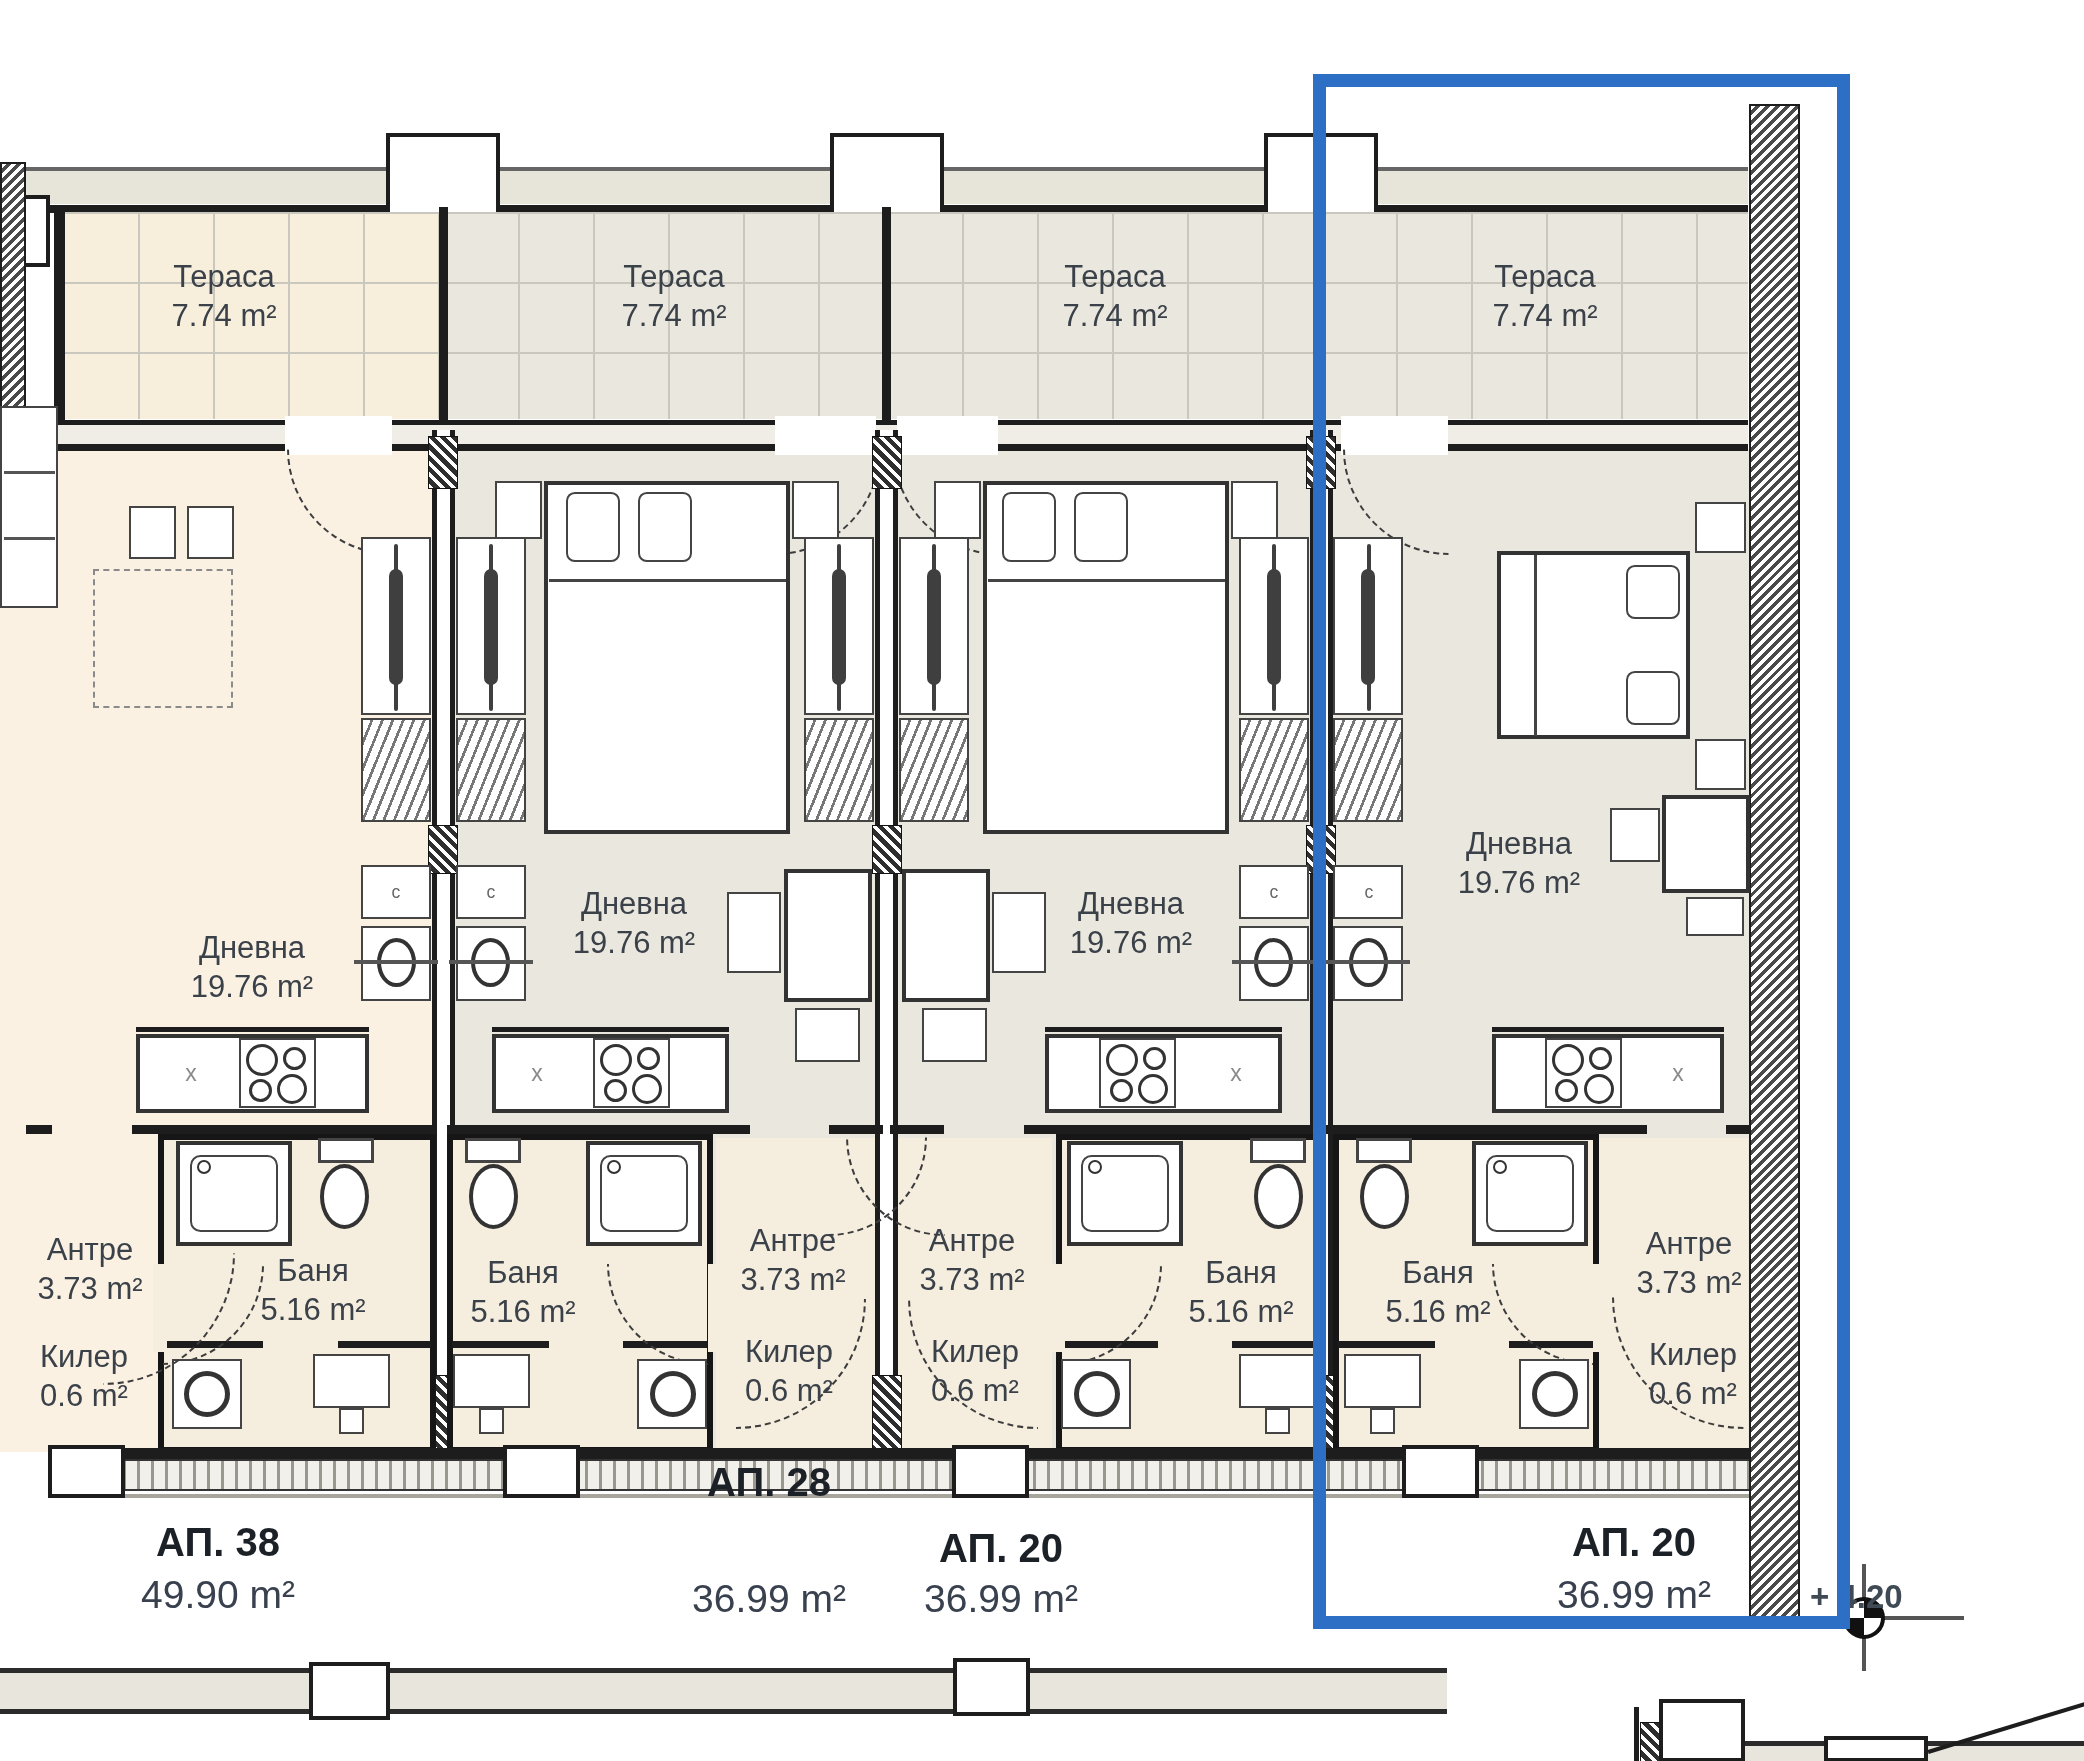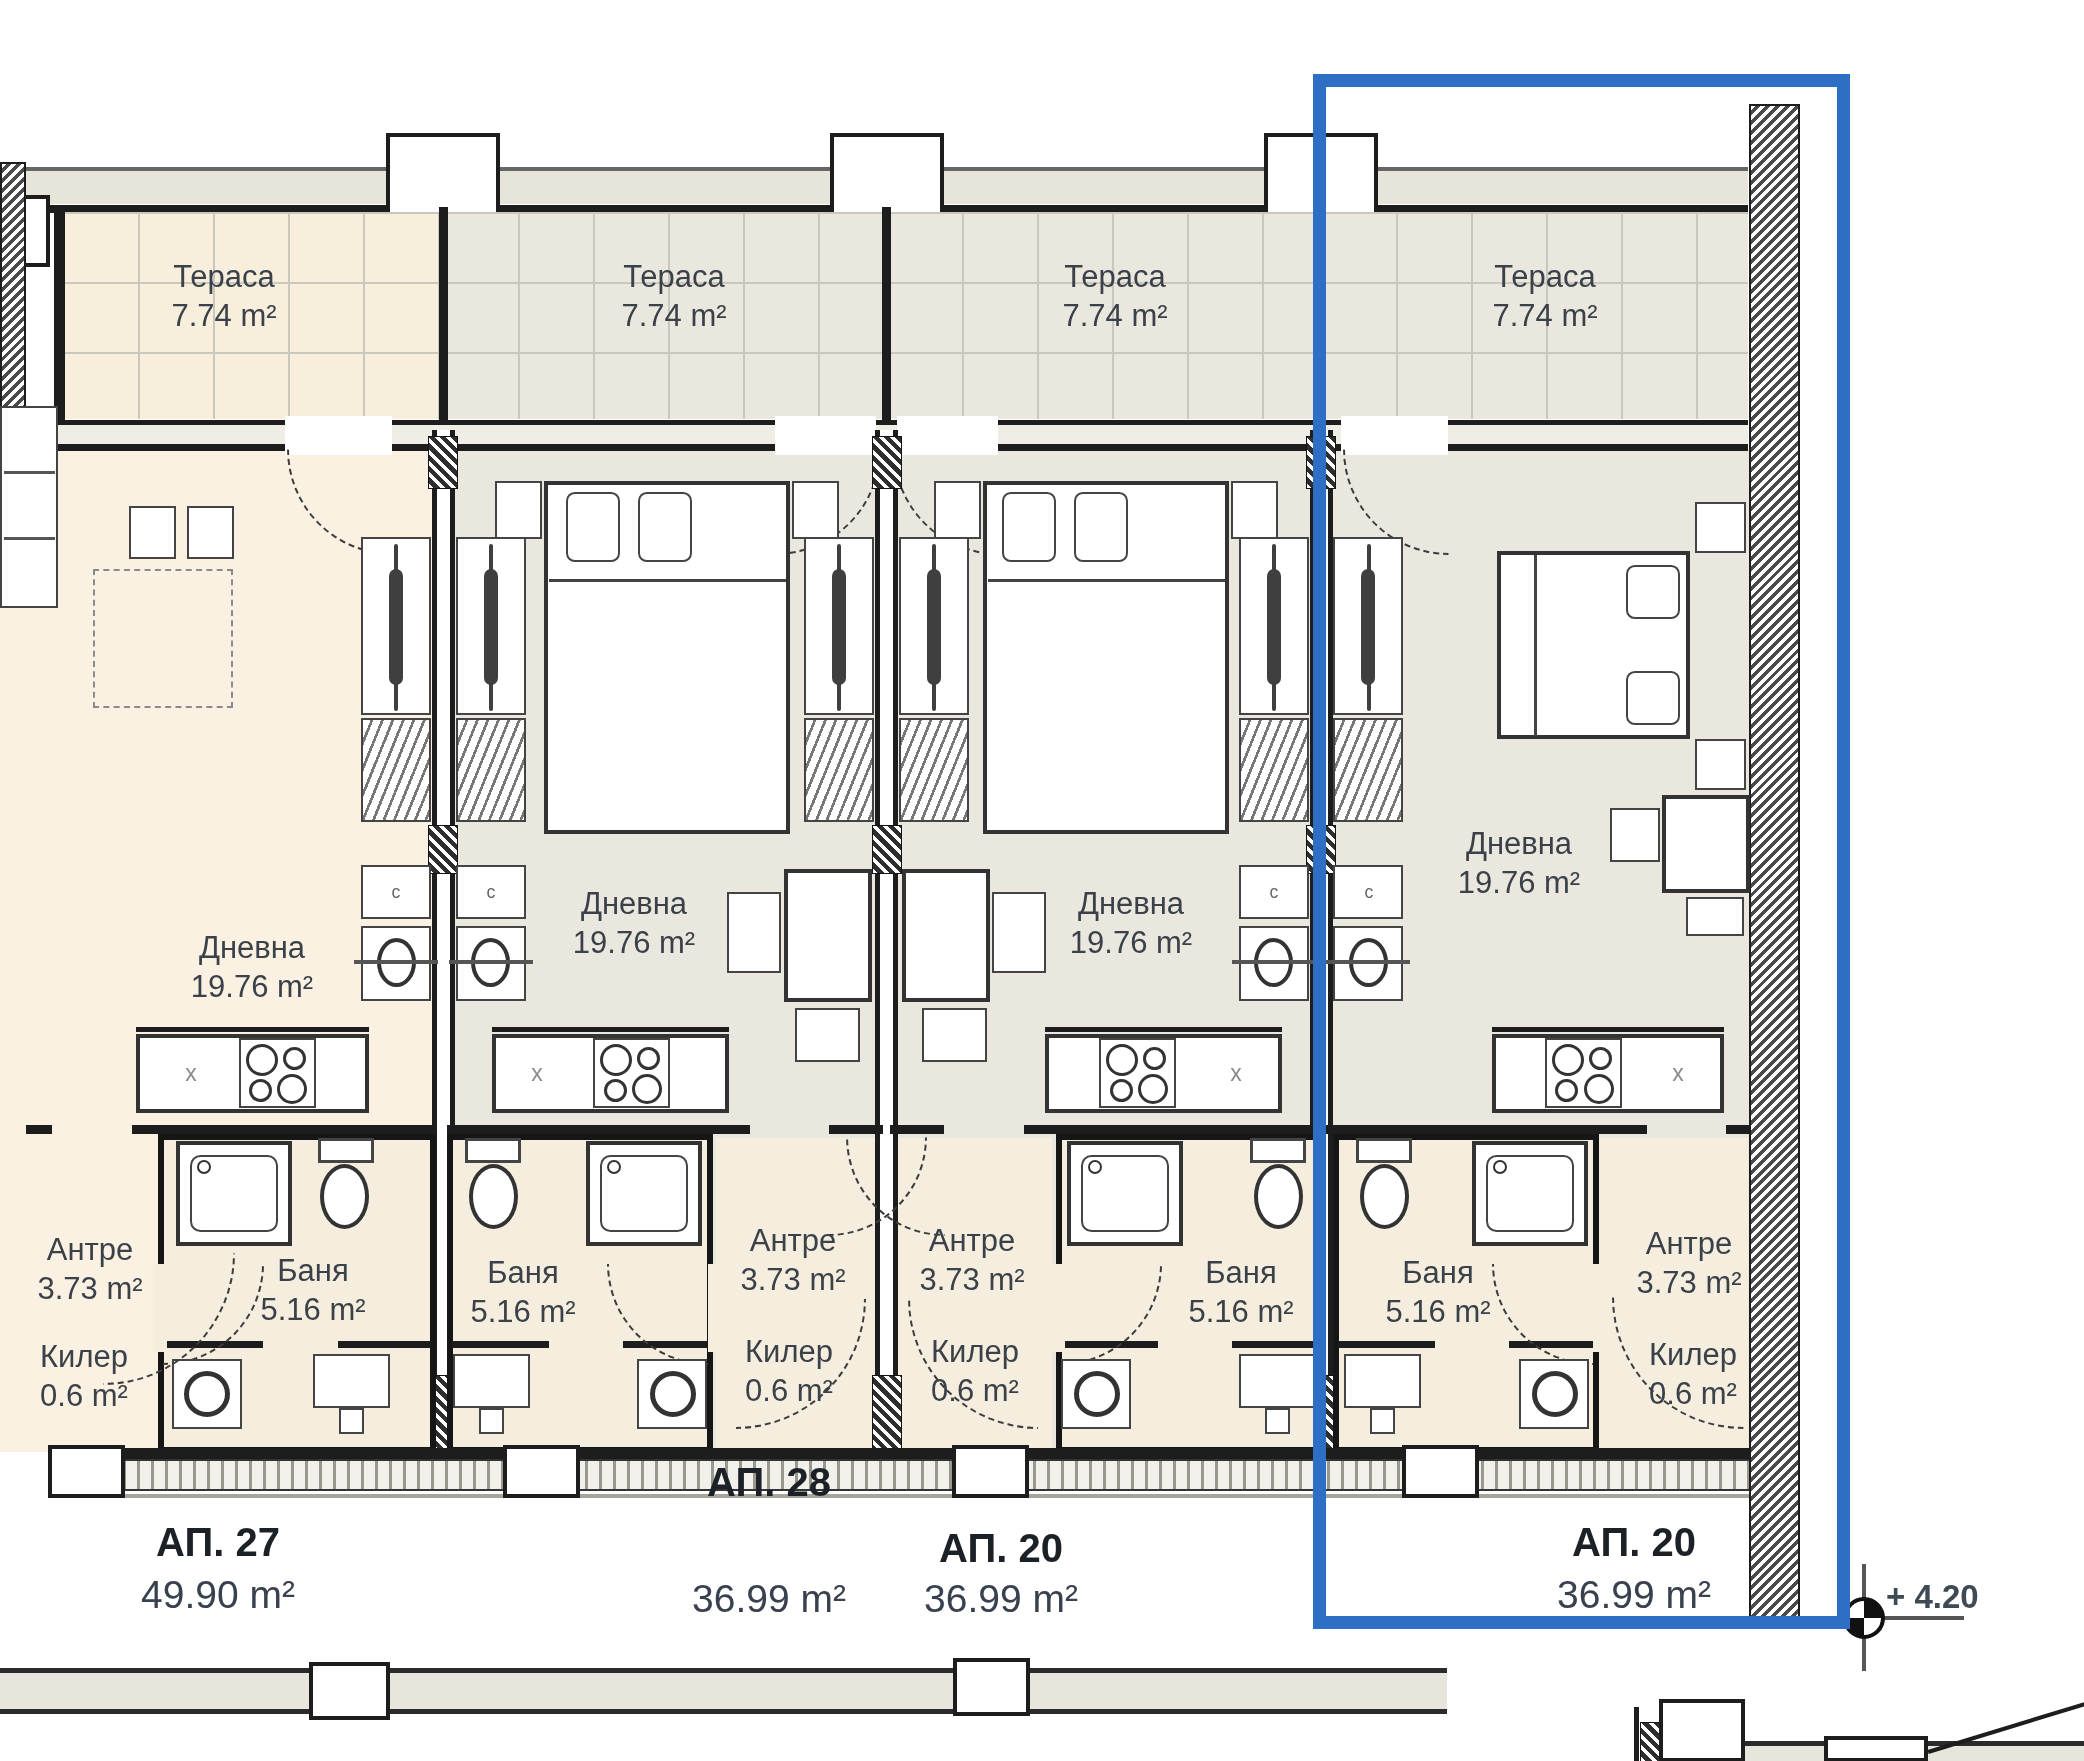--- a/index.html
+++ b/index.html
@@ -386,21 +386,21 @@
   </div>
   <div class="a lbl" style="left:975px;top:1333px">
     <span>Килер</span><br>
     <span>0.6 m²</span>
   </div>
   <div class="a lbl" style="left:1693px;top:1336px">
     <span>Килер</span><br>
     <span>0.6 m²</span>
   </div>
 
-  <div class="a alb" style="left:218px;top:1520px">АП. 27</div>
+  <div class="a alb" style="left:218px;top:1520px">АП. 38</div>
   <div class="a aar" style="left:218px;top:1573px">49.90 m²</div>
   <div class="a alb" style="left:769px;top:1460px">АП. 28</div>
   <div class="a aar" style="left:769px;top:1577px">36.99 m²</div>
   <div class="a alb" style="left:1001px;top:1526px">АП. 20</div>
   <div class="a aar" style="left:1001px;top:1577px">36.99 m²</div>
   <div class="a alb" style="left:1634px;top:1520px">АП. 20</div>
   <div class="a aar" style="left:1634px;top:1573px">36.99 m²</div>
 
   <div class="a slab" style="left:0;top:1668px;width:1447px;height:46px"></div>
   <div class="a col" style="left:309px;top:1662px;width:81px;height:58px"></div>
@@ -409,18 +409,18 @@
   <div class="a hb" style="left:1640px;top:1722px;width:32px;height:40px"></div>
   <div class="a col" style="left:1659px;top:1699px;width:86px;height:63px"></div>
   <div class="a slab" style="left:1745px;top:1741px;width:340px;height:21px;border-bottom:none"></div>
   <div class="a col" style="left:1824px;top:1736px;width:104px;height:25.5px"></div>
   <div class="a w" style="left:1928px;top:1750px;width:172px;height:3.5px;transform:rotate(-17deg);transform-origin:left center"></div>
 
   <div class="a" style="left:1862px;top:1564px;width:3.5px;height:107px;background:#555"></div>
   <div class="a" style="left:1808px;top:1616px;width:156px;height:4.4px;background:#555"></div>
   <div class="a" style="left:1843px;top:1597px;width:42px;height:42px;border:4.4px solid #111;border-radius:50%;
        background:conic-gradient(#111 0 90deg,#fff 90deg 180deg,#111 180deg 270deg,#fff 270deg 360deg)"></div>
-  <div class="a elevtxt" style="left:1886px;top:1578px">+ 4.20</div>
+  <div class="a elevtxt" style="left:1810px;top:1578px">+ 4.20</div>
 
   <div class="a" style="left:1313px;top:74px;width:537px;height:1555px;border:13px solid #2d6fc4"></div>
 
 </div>
 
 
 </body></html>

